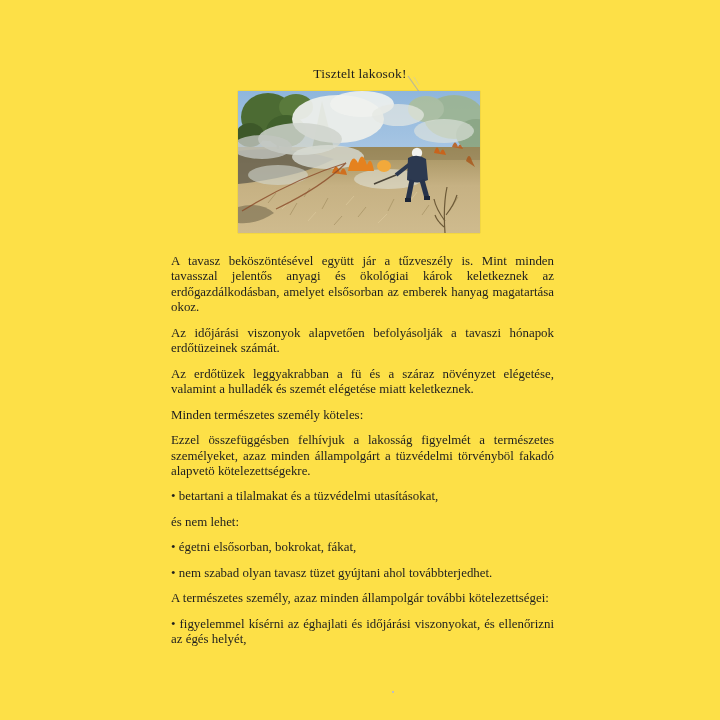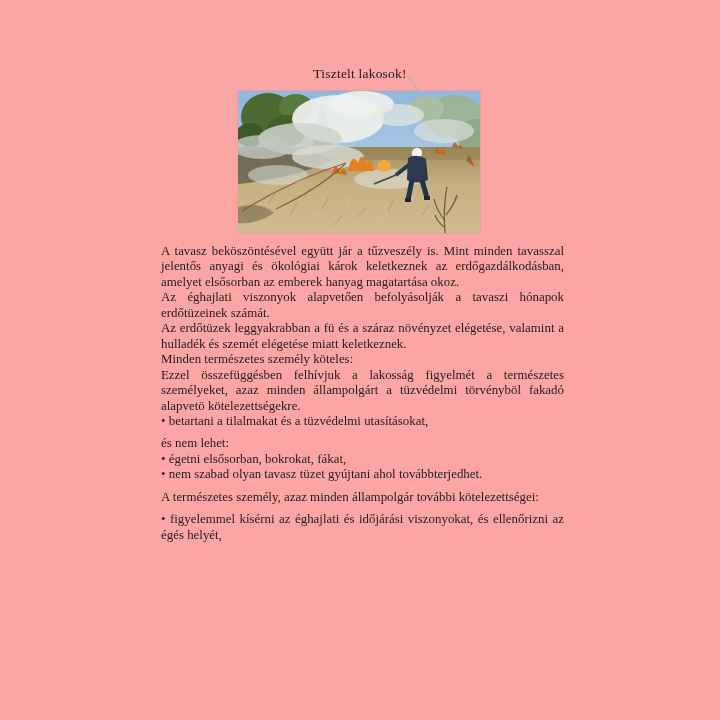--- a/index.html
+++ b/index.html
@@ -1,24 +1,24 @@
 <!DOCTYPE html>
 <html><head>
 <meta charset="utf-8">
 <style>
   html,body{margin:0;padding:0;width:720px;height:720px;background:#ffffff;overflow:hidden;}
-  .sheet{position:absolute;inset:0;background:#fca5a5;font-family:"Liberation Serif","DejaVu Serif",serif;text-decoration:underline;}
+  .sheet{position:absolute;inset:0;background:#fde047;font-family:"Liberation Serif","DejaVu Serif",serif;text-decoration:underline;}
   .title{position:absolute;top:66px;left:0;width:720px;text-align:center;
          font-size:13.5px;color:#1d1d1d;letter-spacing:.2px;}
   .photo{position:absolute;top:91px;left:238px;width:242px;height:142px;overflow:hidden;
          box-shadow:0 0 1px rgba(0,0,0,.25);}
   .scan-mark{position:absolute;top:72px;left:403px;width:26px;height:30px;}
   .body-text{position:absolute;top:244px;left:161px;width:403px;
              font-size:12.9px;line-height:15.45px;text-align:justify;color:#1e1e1e;}
-  .body-text p{margin:0;padding:0;}
+  .body-text p{margin:10px;padding:0;}
   .body-text p.sp{margin-top:7px;}
   .speck{position:absolute;top:691px;left:392px;width:2px;height:2px;background:#bfbfbf;}
 </style>
 </head>
 <body>
 
 <div class="sheet">
 
   <div class="title">Tisztelt lakosok!</div>
 
@@ -124,21 +124,21 @@
         <path d="M207 142 Q205 115 209 96"></path>
         <path d="M207 130 Q198 118 196 108"></path>
         <path d="M208 124 Q216 114 219 104"></path>
         <path d="M206 136 Q199 130 197 124"></path>
       </g>
     </svg>
   </div>
 
   <div class="body-text">
     <p>A tavasz beköszöntésével együtt jár a tűzveszély is. Mint minden tavasszal jelentős anyagi és ökológiai károk keletkeznek az erdőgazdálkodásban, amelyet elsősorban az emberek hanyag magatartása okoz.</p>
-    <p>Az éghajlati viszonyok alapvetően befolyásolják a tavaszi hónapok erdőtüzeinek számát.</p>
+    <p>Az időjárási viszonyok alapvetően befolyásolják a tavaszi hónapok erdőtüzeinek számát.</p>
     <p>Az erdőtüzek leggyakrabban a fü és a száraz növényzet elégetése, valamint a hulladék és szemét elégetése miatt keletkeznek.</p>
     <p>Minden természetes személy köteles:</p>
     <p>Ezzel összefüggésben felhívjuk a lakosság figyelmét a természetes személyeket, azaz minden állampolgárt a tüzvédelmi törvényböl fakadó alapvetö kötelezettségekre.</p>
     <p>• betartani a tilalmakat és a tüzvédelmi utasításokat,</p>
     <p class="sp">és nem lehet:</p>
     <p>• égetni elsősorban, bokrokat, fákat,</p>
     <p>• nem szabad olyan tavasz tüzet gyújtani ahol továbbterjedhet.</p>
     <p class="sp">A természetes személy, azaz minden állampolgár további kötelezettségei:</p>
     <p class="sp">• figyelemmel kísérni az éghajlati és időjárási viszonyokat, és ellenőrizni az égés helyét,</p>
   </div>

